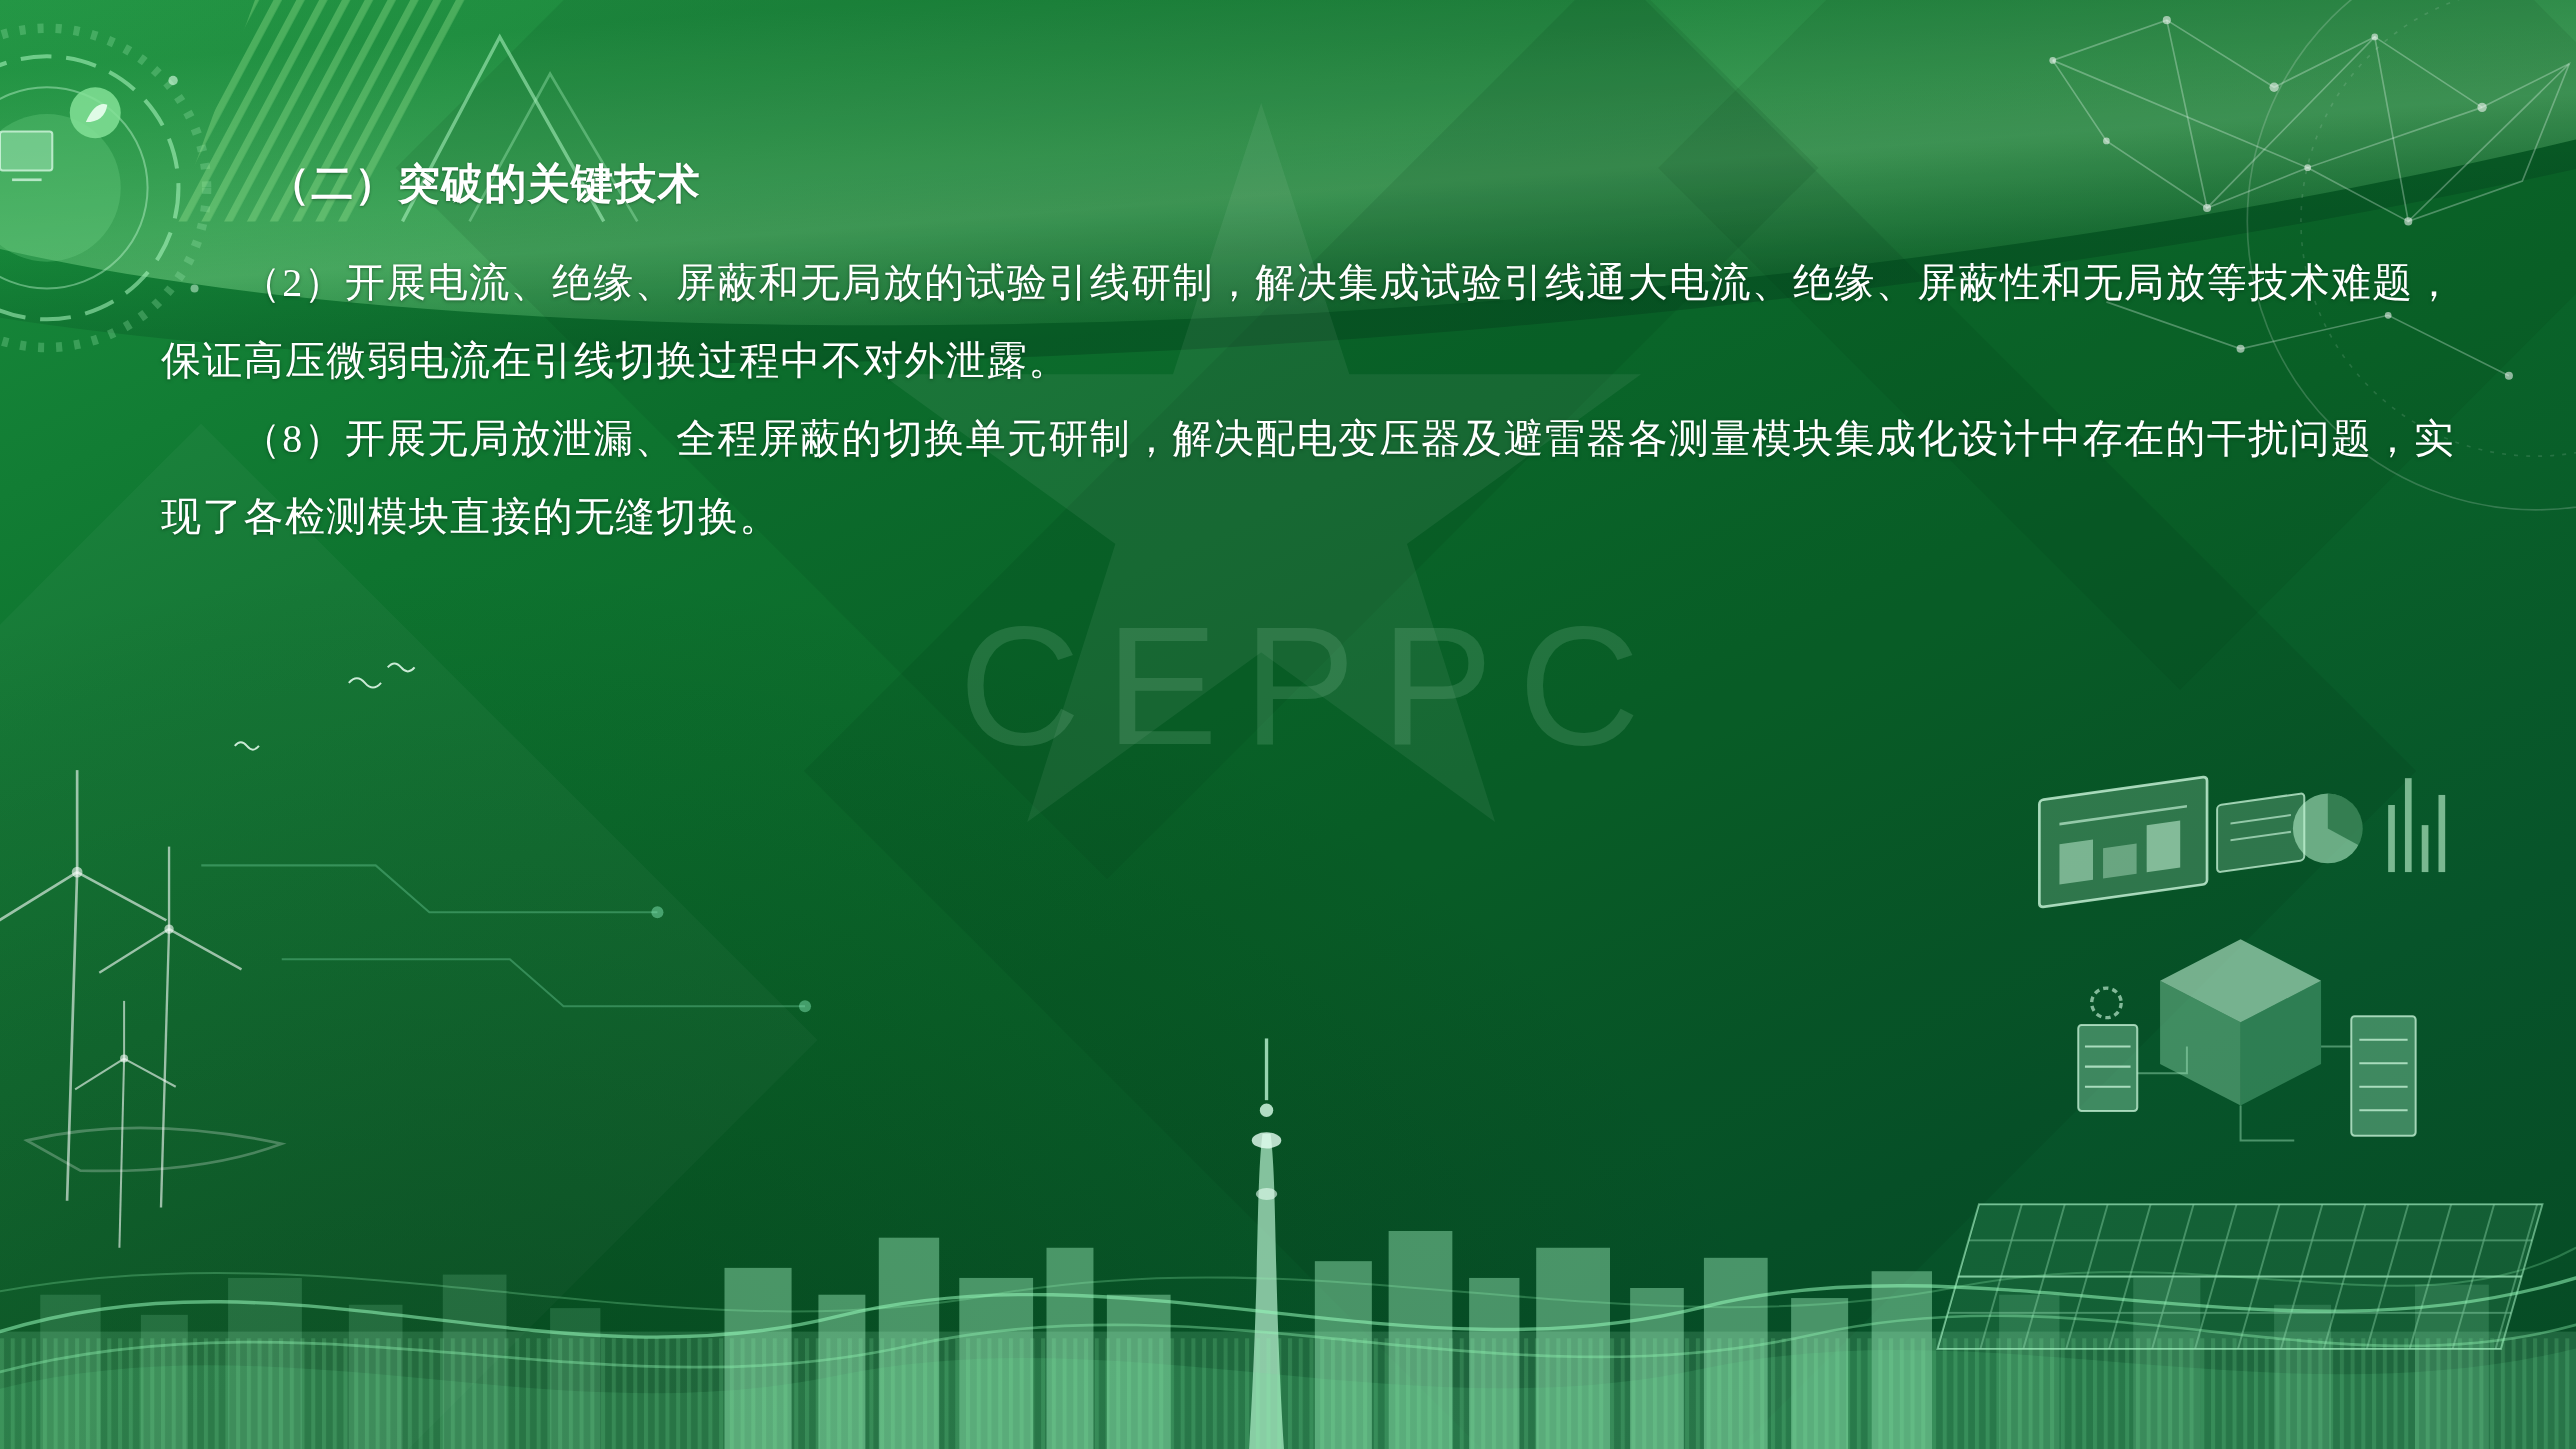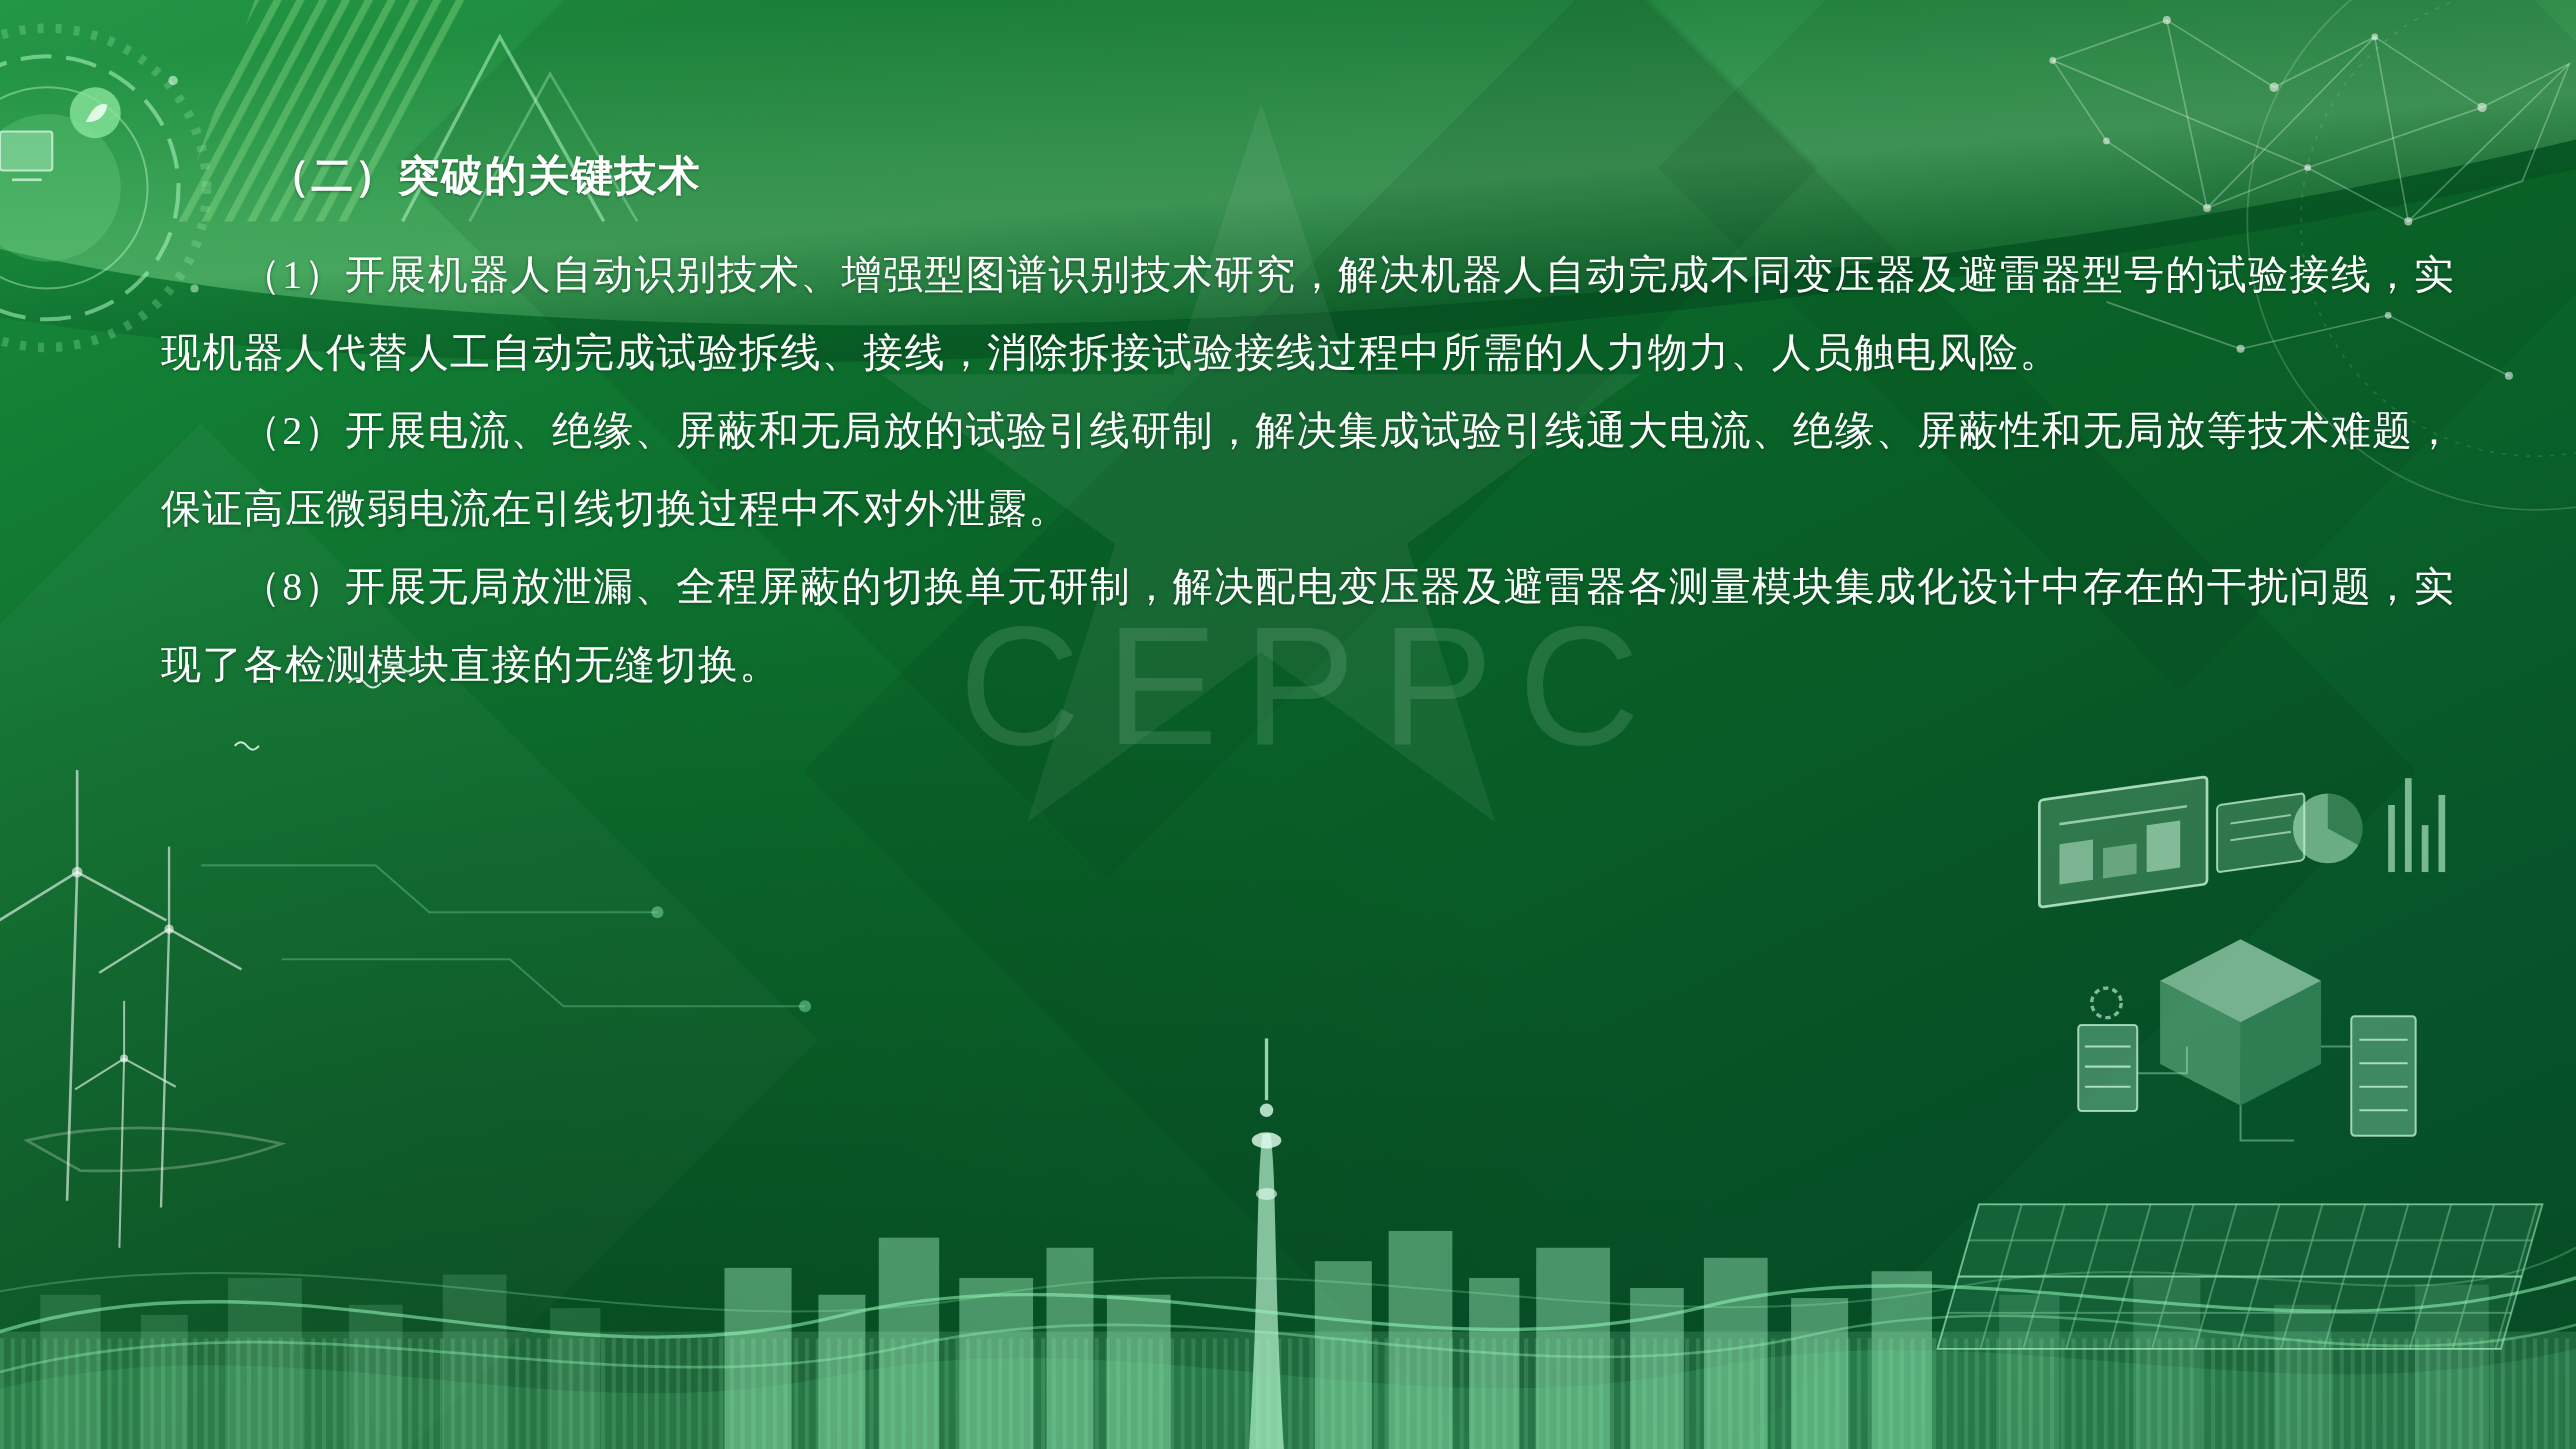--- a/index.html
+++ b/index.html
@@ -20,21 +20,21 @@
   .hex2{left:1040px;top:201px;width:1140px;height:1140px;background:rgba(0,40,16,0.10);}
   .hex3{left:-235px;top:604px;width:872px;height:872px;background:rgba(255,255,255,0.035);}
   .hex4{left:1811px;top:-201px;width:738px;height:738px;background:rgba(0,40,16,0.08);}
   .vignette{position:absolute;inset:0;background:radial-gradient(ellipse at 18% 112%,rgba(3,40,18,0.45) 0%,rgba(0,0,0,0) 46%);}
   
   .watermark{position:absolute;left:959px;top:590px;font-family:Liberation Sans, sans-serif;
     font-size:168px;letter-spacing:25.5px;color:rgba(200,240,212,0.14);font-weight:normal;}
   
   svg.deco{position:absolute;left:0;top:0;}
   
-  .content{position:absolute;left:161px;top:148px;width:2294px;z-index:10;color:#ffffff;}
+  .content{position:absolute;left:161px;top:156px;width:2294px;z-index:10;color:#ffffff;}
   .content h1{
     font-family:"Liberation Sans","DejaVu Sans",sans-serif;
     font-size:42px;font-weight:bold;margin:0 0 32px 107px;letter-spacing:1.3px;
     text-shadow:0 1.3px 2.7px rgba(0,40,15,0.45);}
   .content p{
     margin:0;font-size:40px;line-height:78px;text-indent:2em;text-align:justify;
     letter-spacing:1.3px;text-shadow:0 1.3px 3.4px rgba(0,40,15,0.5);}
 </style>
 </head>
 <body>
@@ -236,17 +236,16 @@
       <path d="M0,2070 C430,1965 820,2140 1250,2050 C1680,1962 2100,2135 2540,2040 C2960,1950 3400,2120 3840,2010 L3840,2160 L0,2160 Z" fill="rgba(110,235,155,0.12)" stroke="none"></path>
     </g>
     <rect x="0" y="1995" width="3840" height="165" fill="url(#eq)" opacity="0.28"></rect>
   </g>
 </svg>
 
 <div class="watermark">CEPPC</div>
 
 <div class="content">
   <h1>（二）突破的关键技术</h1>
-  <p>（1）开展机器人自动识别技术、增强型图谱识别技术研究，解决机器人自动完成不同变压器及避雷器型号的试验接线，实现机器人代替人工自动完成试验拆线、接线，消除拆接试验接线过程中所需的人力物力、人员触电风险。</p>
   <p>（2）开展电流、绝缘、屏蔽和无局放的试验引线研制，解决集成试验引线通大电流、绝缘、屏蔽性和无局放等技术难题，保证高压微弱电流在引线切换过程中不对外泄露。</p>
   <p>（8）开展无局放泄漏、全程屏蔽的切换单元研制，解决配电变压器及避雷器各测量模块集成化设计中存在的干扰问题，实现了各检测模块直接的无缝切换。</p>
 </div>
 
 
 </body></html>

